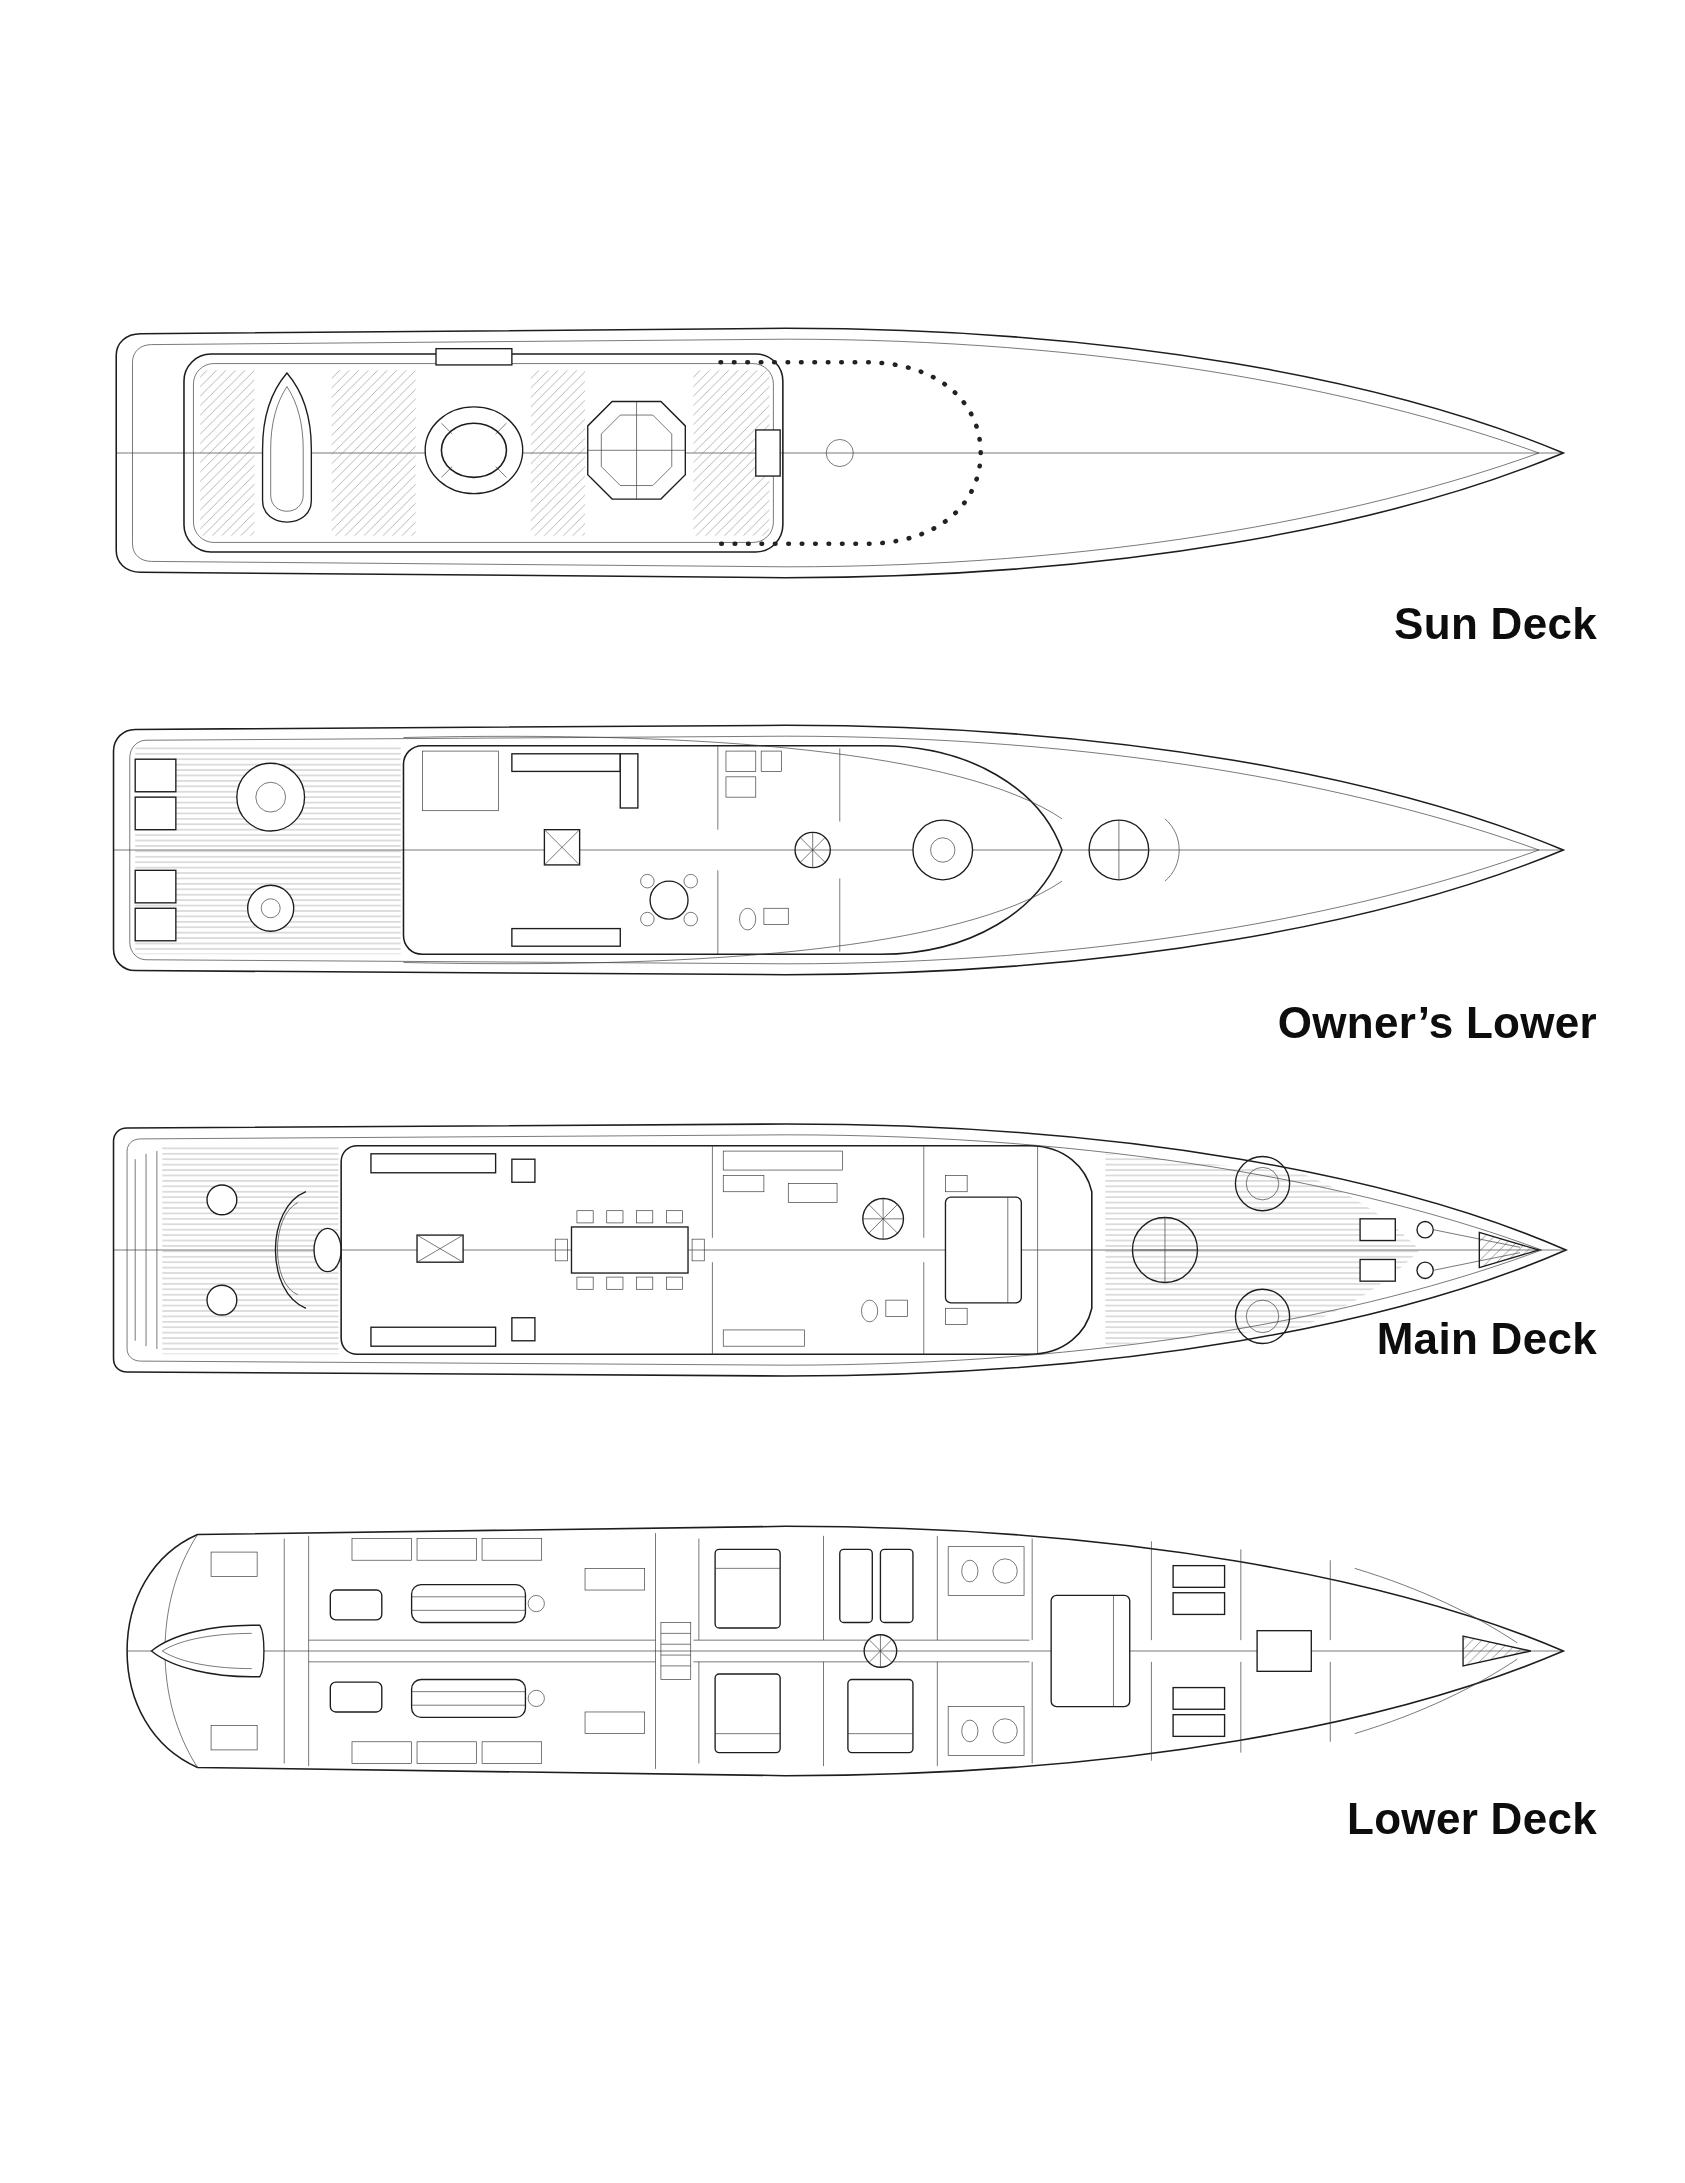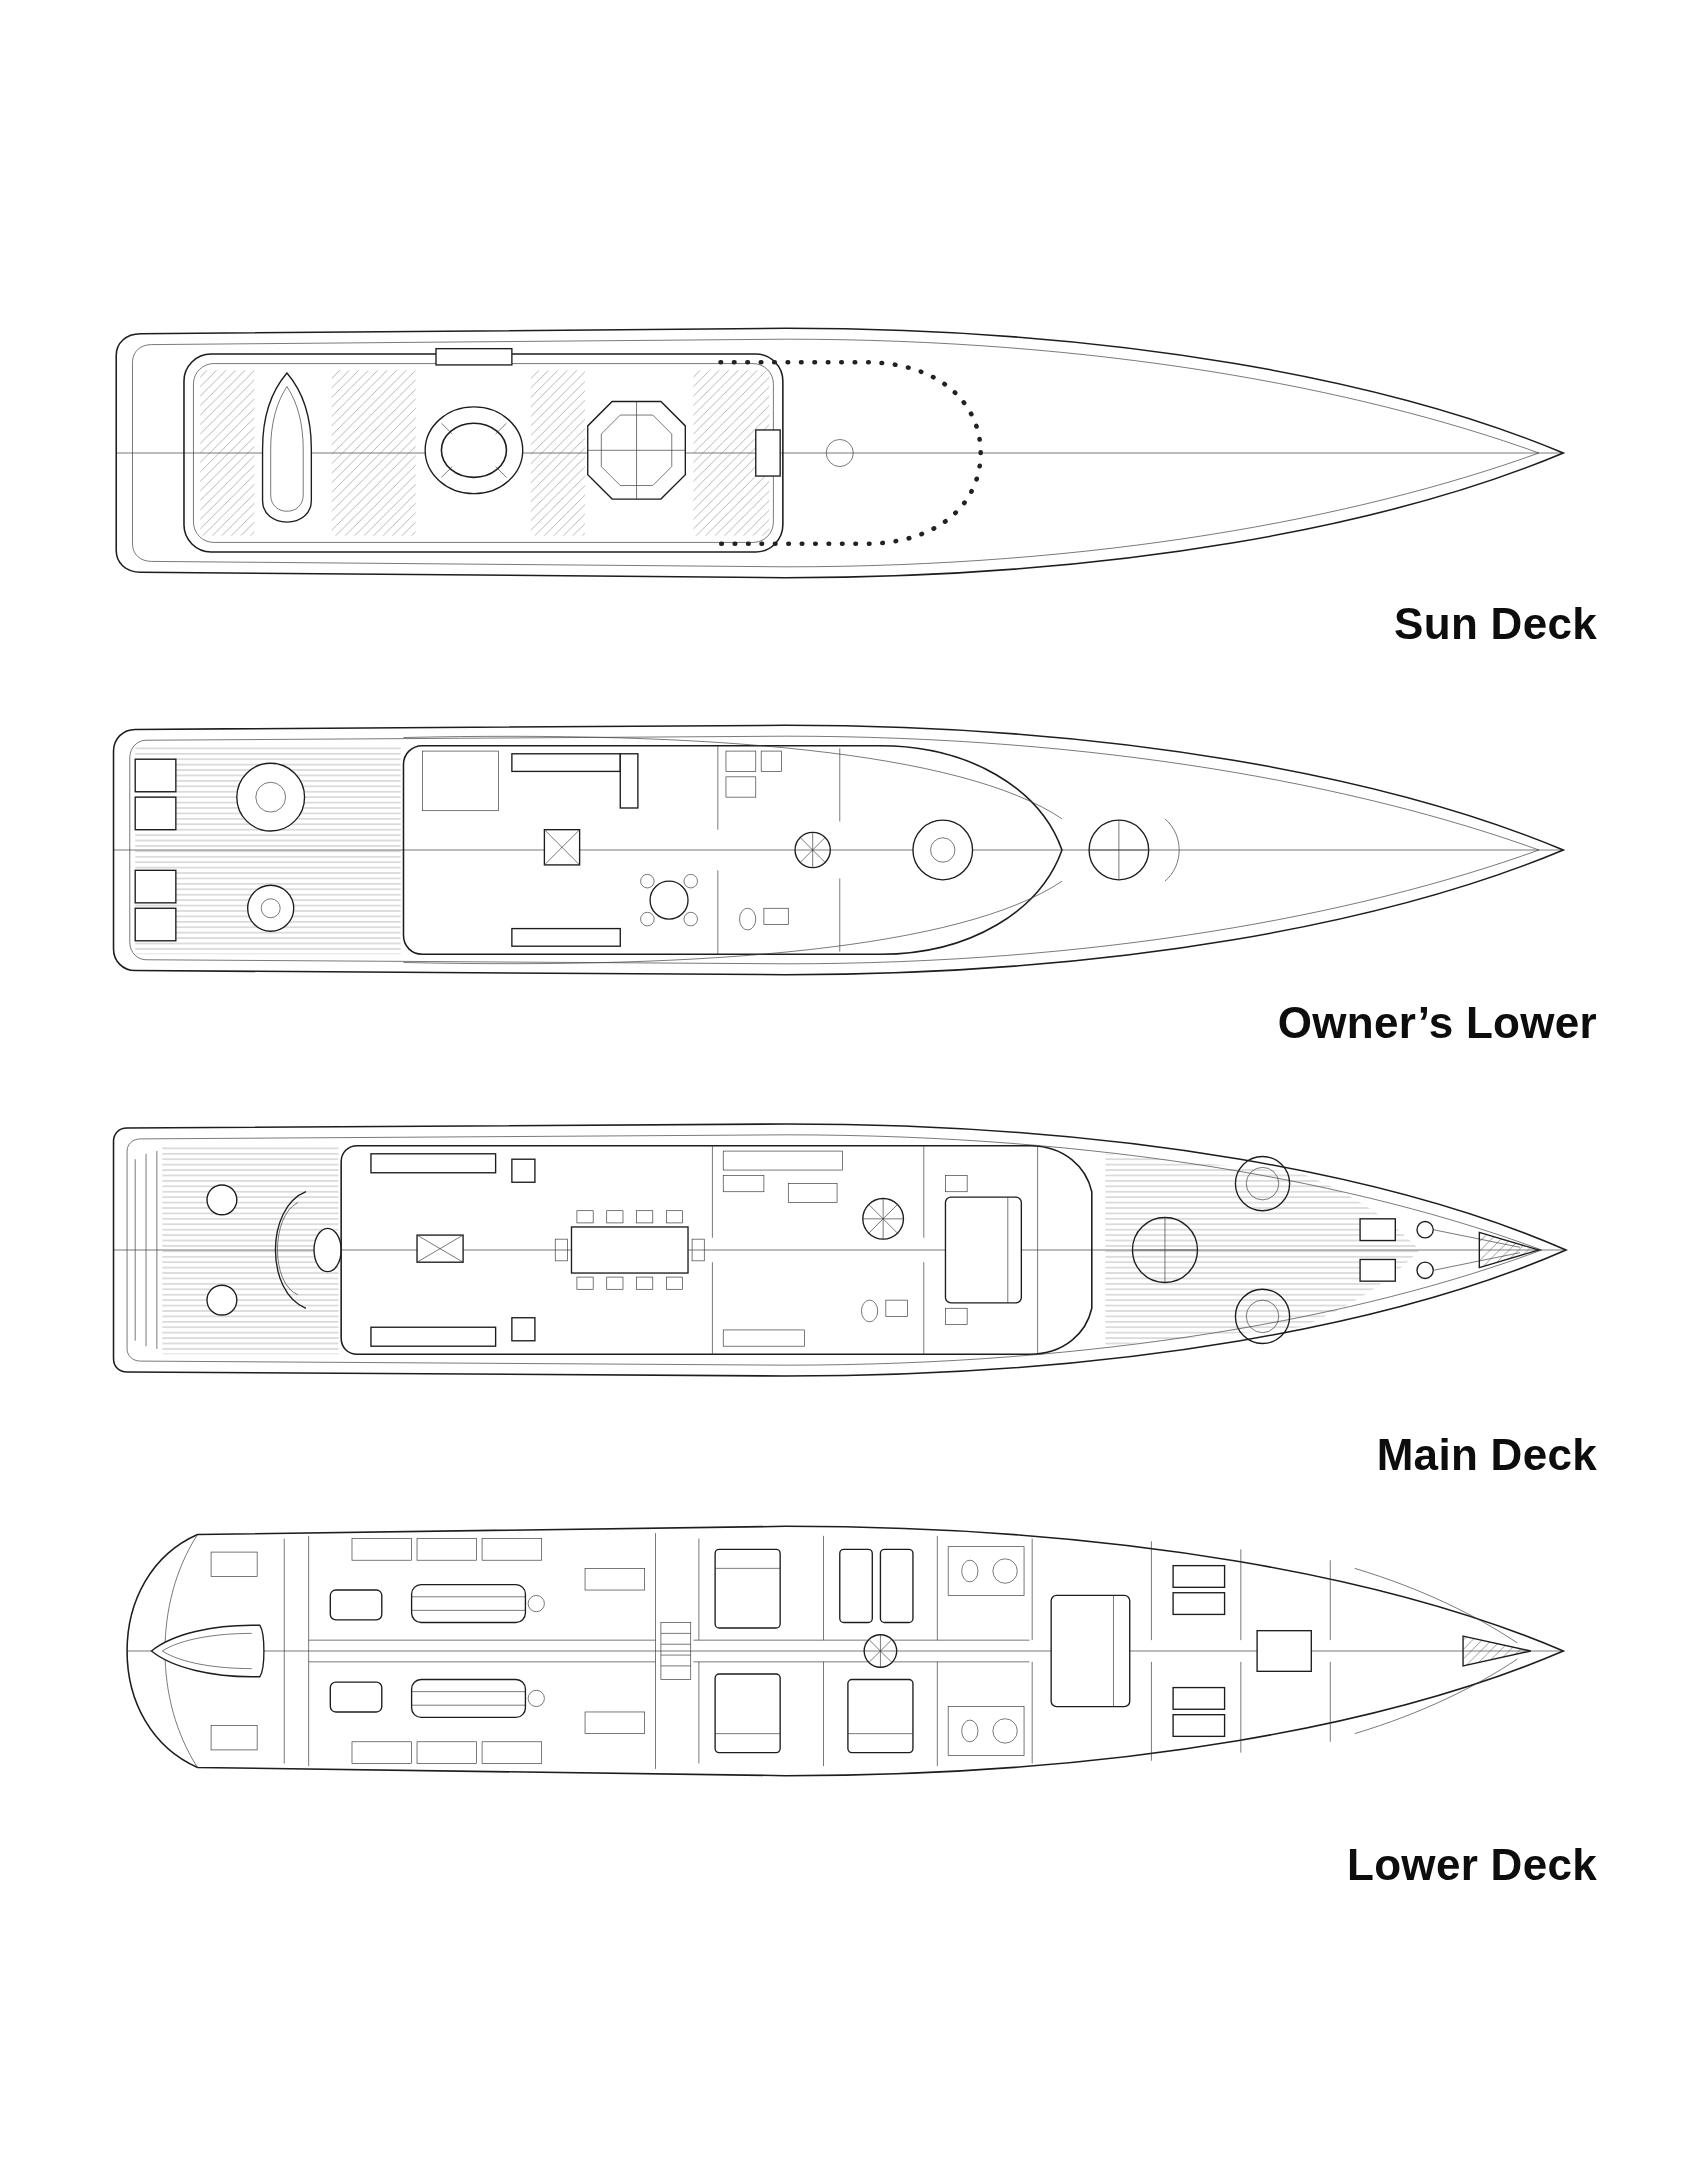--- a/index.html
+++ b/index.html
@@ -21,22 +21,22 @@
 
   .plan{width:1504px;height:274px;display:block}
 
   .deck-label{
     position:absolute;right:89px;z-index:2;
     font-size:44px;font-weight:bold;color:#0d0d0d;letter-spacing:0.3px;
     white-space:nowrap;
   }
   #sun-deck-label{top:599px}
   #owners-deck-label{top:998px}
-  #main-deck-label{top:1430px}
-  #lower-deck-label{top:1840px}
+  #main-deck-label{top:1314px}
+  #lower-deck-label{top:1794px}
 
   
   .ln{fill:none;stroke:#1d1d1d;stroke-width:1.15}
   .lnp{stroke:#1d1d1d;stroke-width:1}
   .fine{fill:none;stroke:#3a3a3a;stroke-width:.5}
   .fw{fill:#ffffff;stroke:#1d1d1d;stroke-width:1}
   .ow{fill:none;stroke:#1d1d1d;stroke-width:1}
   .dots{fill:none;stroke:#222;stroke-width:3.4;stroke-dasharray:.4 9.5;stroke-linecap:round}
 </style>
 </head>

